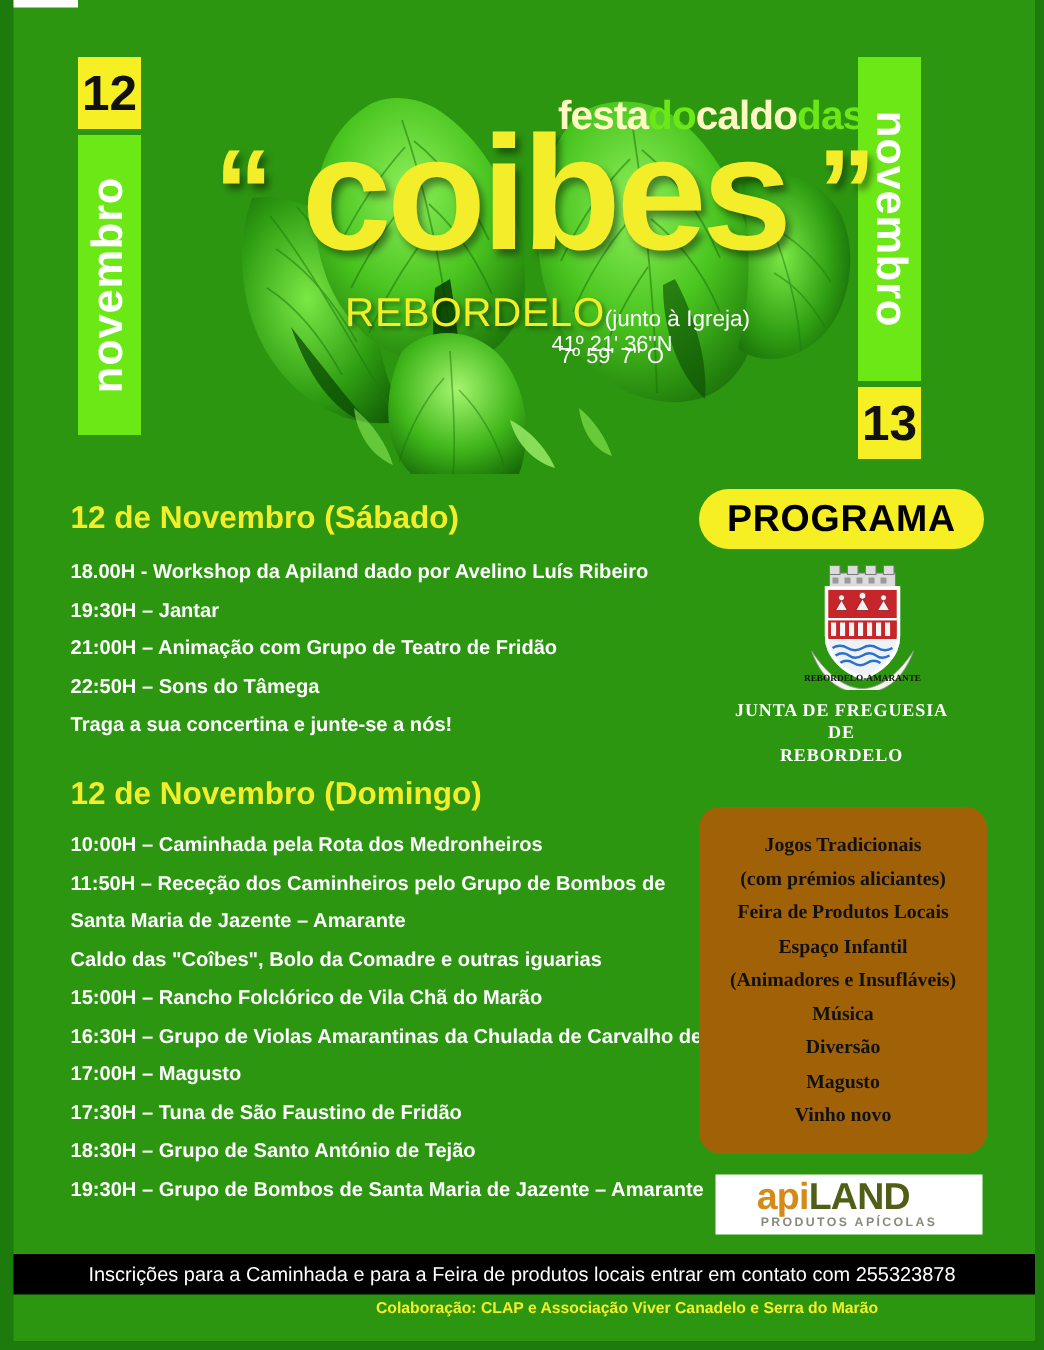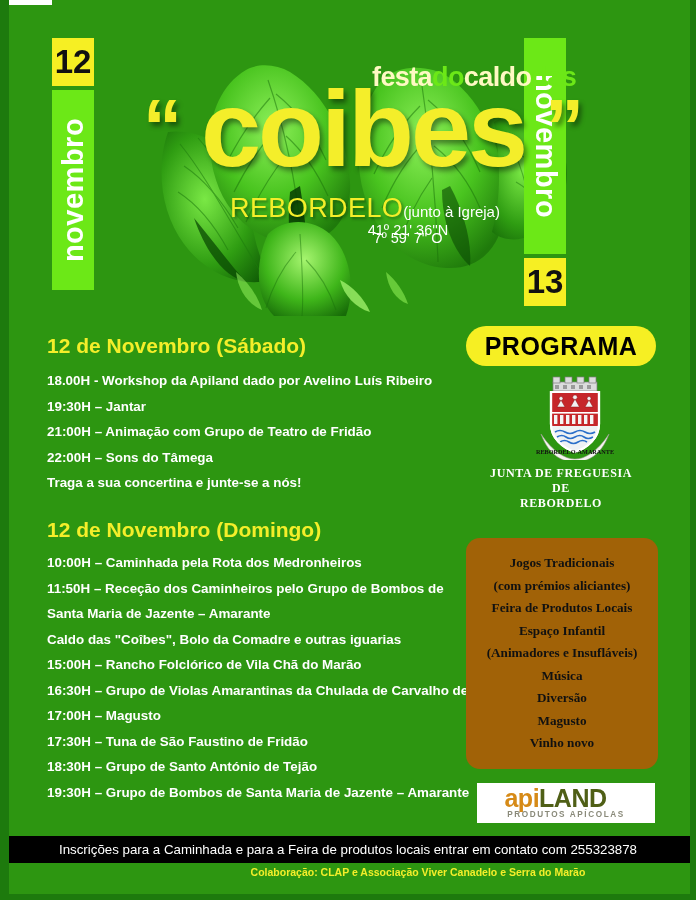--- a/index.html
+++ b/index.html
@@ -10,21 +10,21 @@
     background:#2d9611;
   }
 
   
   .top-sliver{position:absolute;left:0;top:0;width:52px;height:5px;background:#ffffff;}
   .left-edge{position:absolute;left:0;top:0;width:9px;height:900px;background:#1d7a0d;}
   .right-edge{position:absolute;right:0;top:0;width:6px;height:900px;background:#1d7a0d;}
   .bottom-edge{position:absolute;left:0;bottom:0;width:696px;height:6px;background:#1d7a0d;}
 
   
-  #hero{position:absolute;left:0;top:0;width:608px;height:318px;}
+  #hero{position:absolute;left:0;top:0;width:608px;height:318px;padding-left:48px;}
   #leafart{position:absolute;left:150px;top:36px;width:420px;height:282px;}
 
   
   .rail{position:absolute;width:42px;}
   .rail .chip{
     width:42px;height:48px;background:#f6ef23;color:#111;
     font-weight:bold;font-size:33px;line-height:48px;text-align:center;
   }
   .rail .bar{
     width:42px;background:#6ce817;position:relative;
@@ -240,21 +240,21 @@
     <div class="place"><span class="town">REBORDELO</span><span class="near">(junto à Igreja)</span></div>
     <div class="coords" id="coord1">41º 21' 36''N</div>
     <div class="coords" id="coord2">7º 59' 7'' O</div>
   </div>
 
   <div class="day-title" id="sat-title">12 de Novembro (Sábado)</div>
   <div class="sched" id="sat-list">
       <div class="row">18.00H -  Workshop da Apiland dado por Avelino Luís Ribeiro</div>
       <div class="row">19:30H – Jantar</div>
       <div class="row">21:00H – Animação com Grupo de Teatro de Fridão</div>
-      <div class="row">22:00H – Sons do Tâmega</div>
+      <div class="row">22:50H – Sons do Tâmega</div>
       <div class="row">Traga a sua concertina e junte-se a nós!</div>
     </div>
 
   <div class="day-title" id="sun-title">12 de Novembro (Domingo)</div>
   <div class="sched" id="sun-list">
       <div class="row">10:00H – Caminhada pela Rota dos Medronheiros</div>
       <div class="row wrap">11:50H – Receção dos Caminheiros pelo Grupo de Bombos de Santa Maria de Jazente – Amarante</div>
       <div class="row">Caldo das "Coîbes", Bolo da Comadre e outras iguarias</div>
       <div class="row">15:00H – Rancho Folclórico de Vila Chã do Marão</div>
       <div class="row">16:30H – Grupo de Violas Amarantinas da Chulada de Carvalho de Rei</div>

